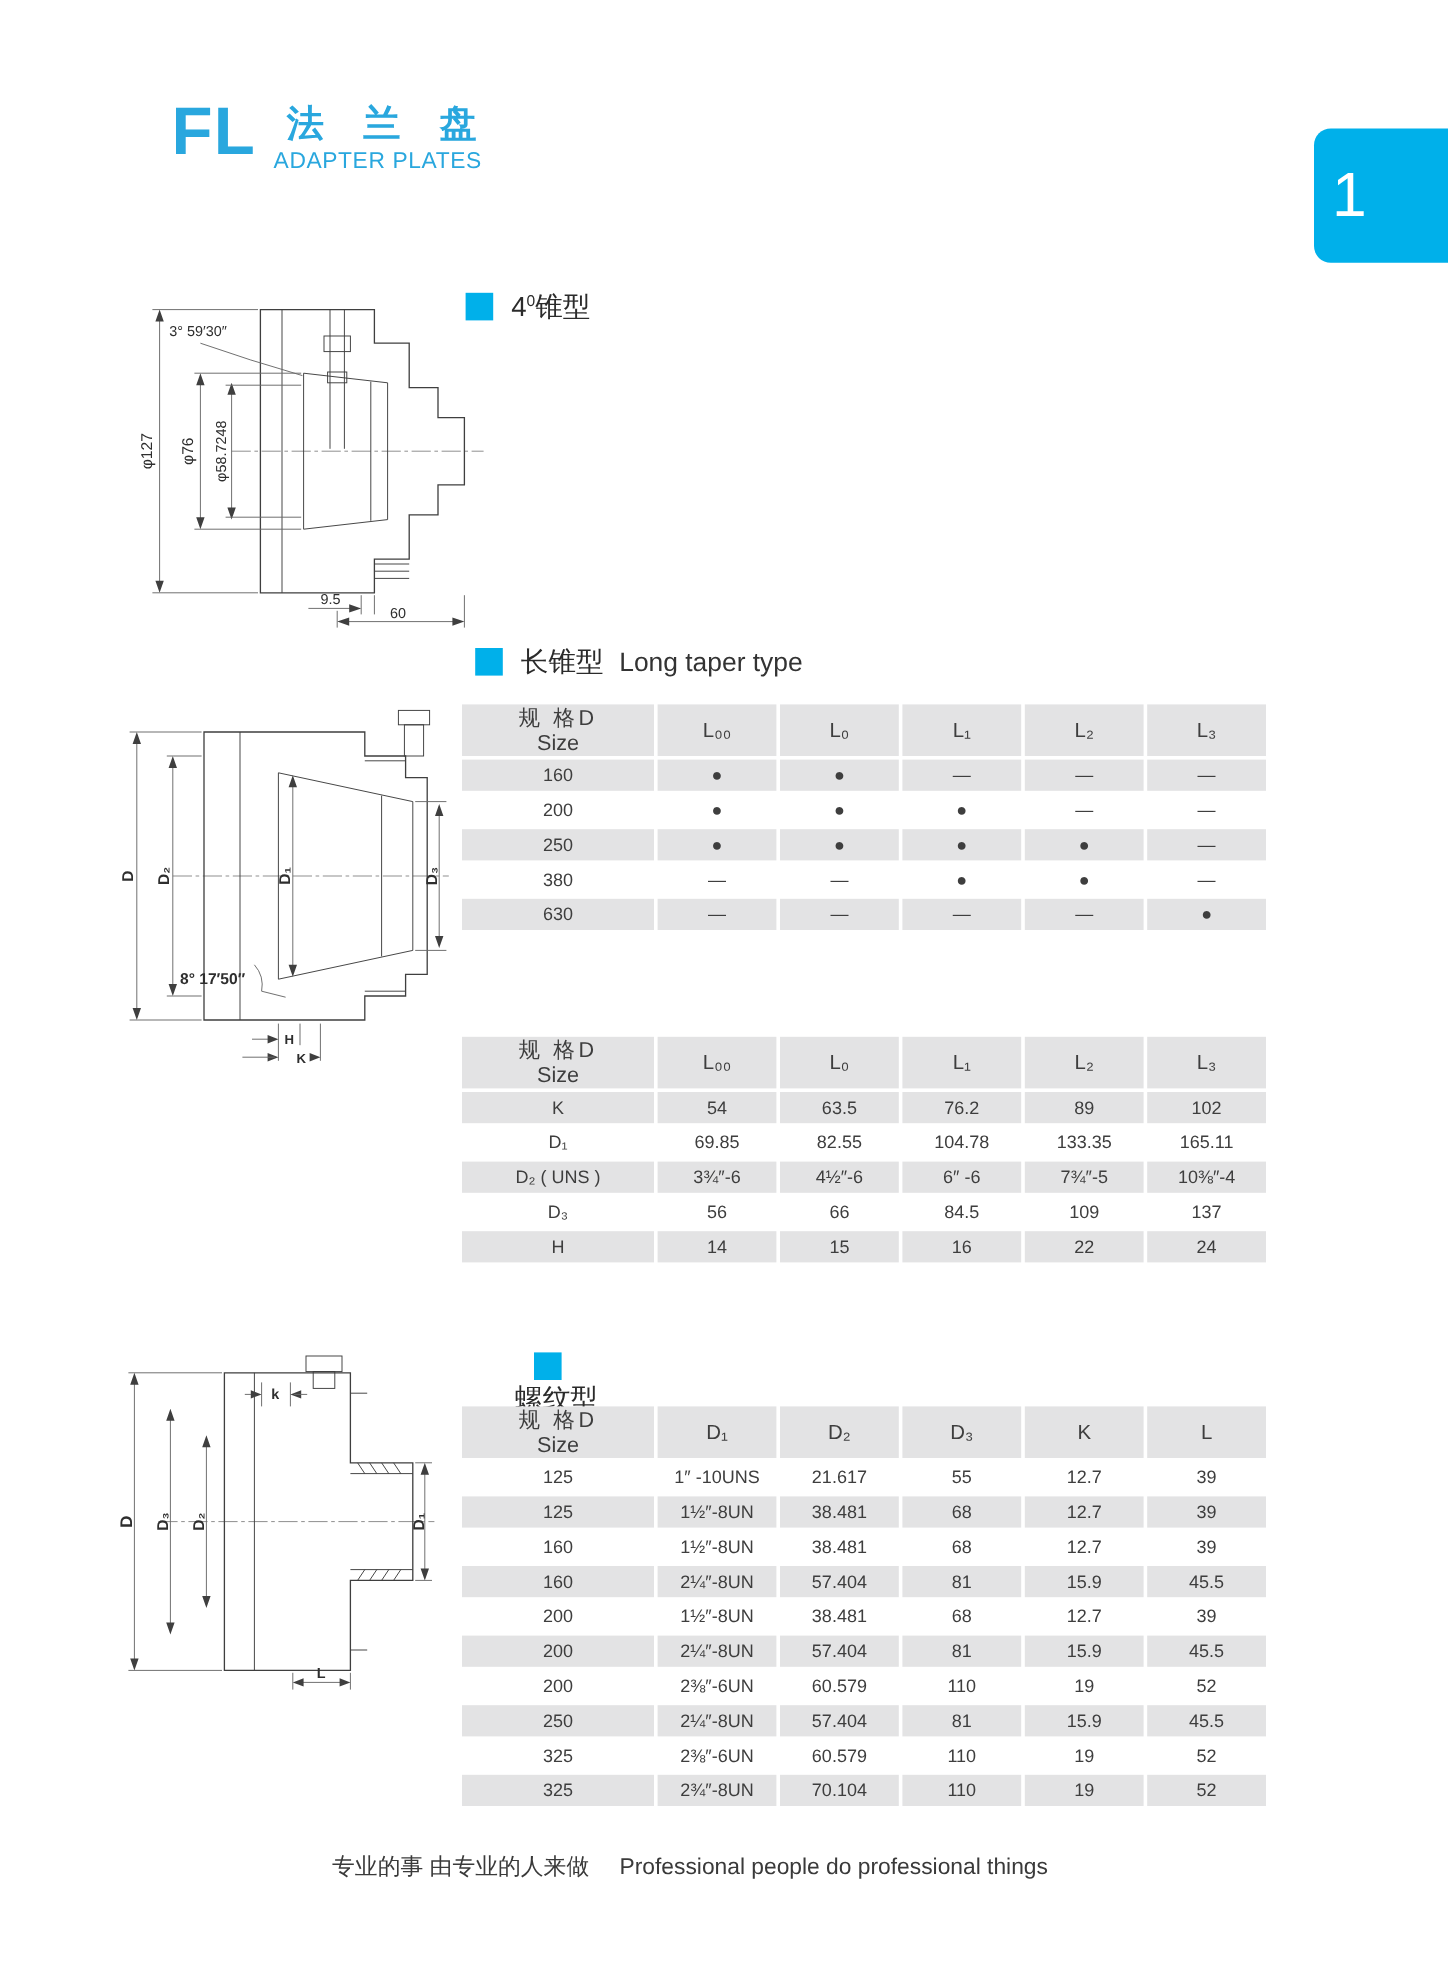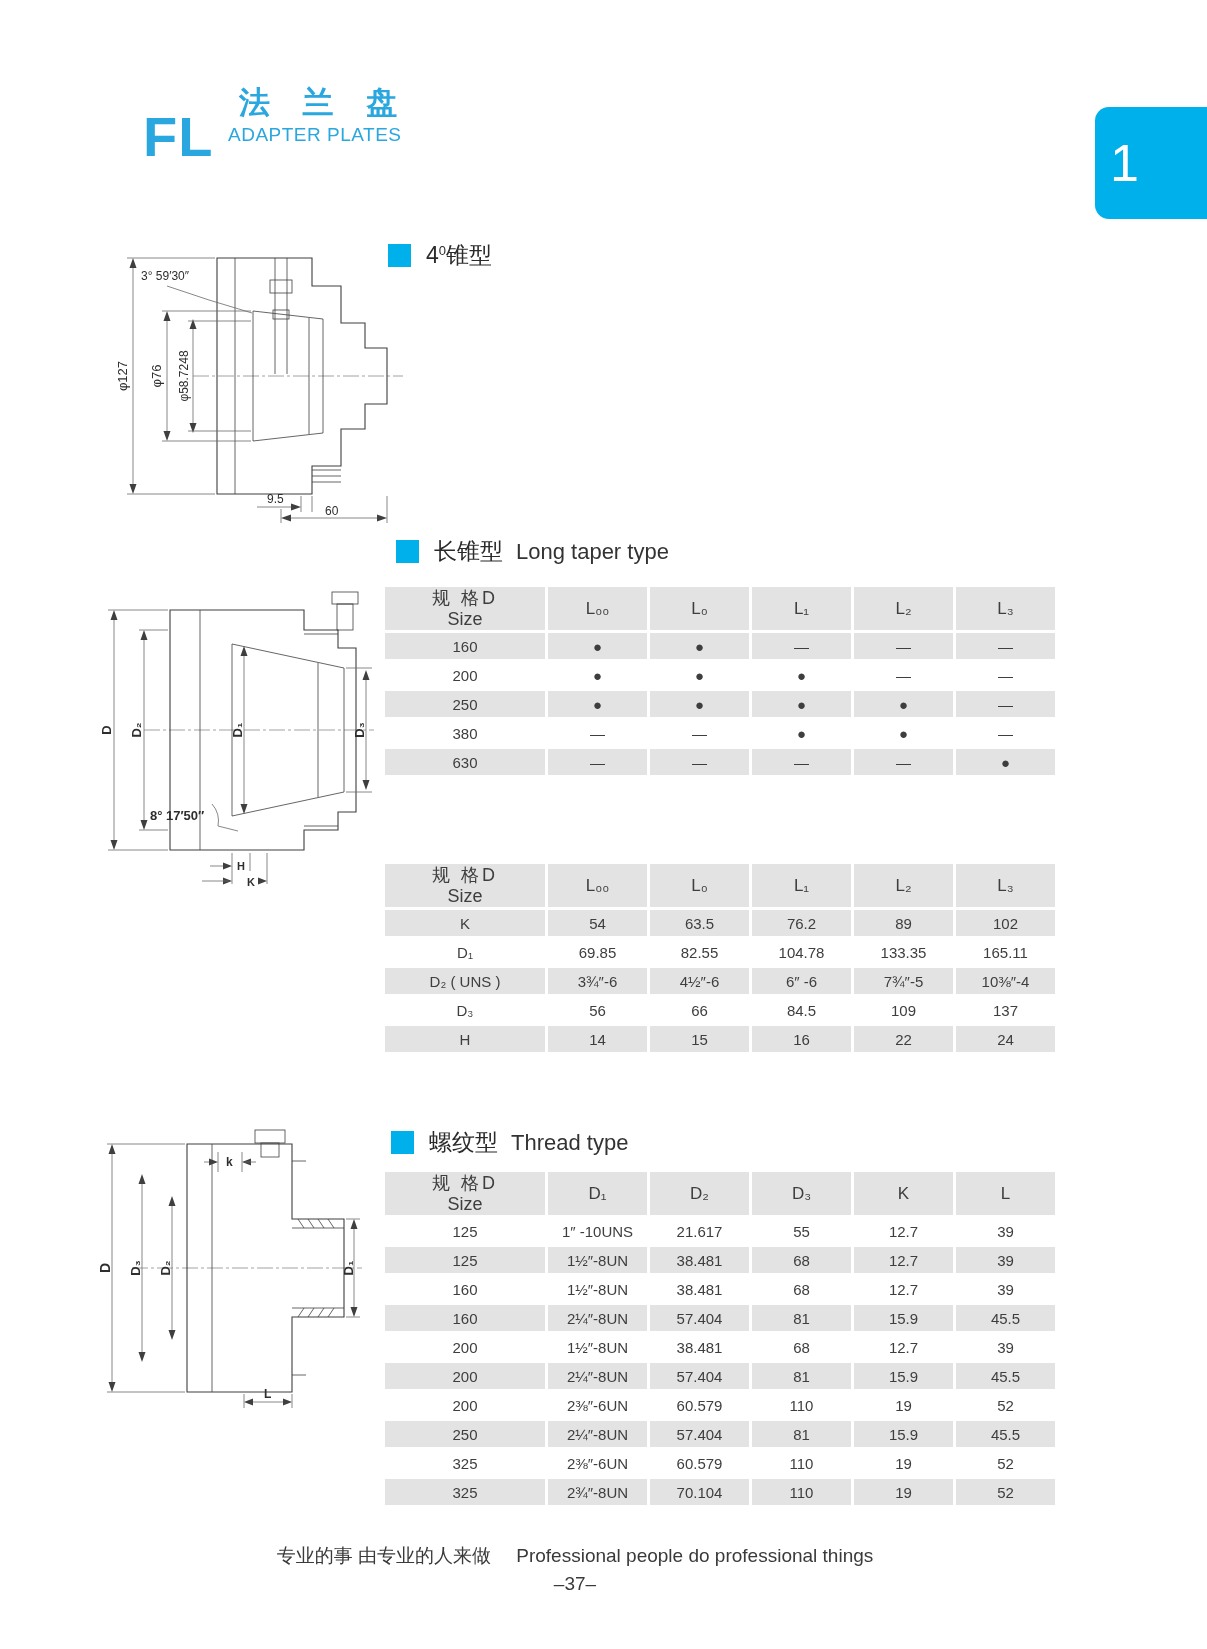--- a/index.html
+++ b/index.html
@@ -9,21 +9,21 @@
     --text:#3E3E3E;
     --line:#3f3f3f;
     --dimline:#6a6a6a;
   }
   html,body{margin:0;padding:0;background:#fff;}
   body{font-family:"Liberation Sans","DejaVu Sans",sans-serif;color:var(--text);}
   .page{position:relative;width:1207px;height:1649px;background:#fff;overflow:hidden;}
   .abs{position:absolute;}
 
   
-  .brand-code{left:143px;top:76px;font-size:56px;font-weight:bold;color:var(--brand);letter-spacing:1px;margin-top:28px;}
+  .brand-code{left:143px;top:76px;font-size:56px;font-weight:bold;color:var(--brand);letter-spacing:1px;}
   .title-cn{left:239px;top:82px;font-size:31px;color:var(--brand);letter-spacing:12px;font-weight:bold;text-align:center;}
   .title-en{left:228px;top:124px;font-size:19px;color:var(--brand);letter-spacing:0.5px;}
   .side-tab{right:0;top:107px;width:112px;height:112px;background:var(--accent);
     border-radius:14px 0 0 14px;color:#fff;font-size:52px;
     display:flex;align-items:center;padding-left:15px;box-sizing:border-box;}
 
   
   .sec{display:flex;align-items:center;}
   .sq{width:23px;height:23px;background:var(--accent);flex:0 0 auto;}
   .sec-cn{margin-left:15px;font-size:23px;color:#2b2b2b;}
@@ -292,21 +292,21 @@
           <td>H</td>
           <td>14</td>
           <td>15</td>
           <td>16</td>
           <td>22</td>
           <td>24</td>
         </tr>
       </tbody>
   </table>
 
-  <div class="abs sec" style="left:391px;top:1127px;">
+  <div class="abs sec" style="left:391px;top:1127px;flex-direction:column;">
     <span class="sq"></span>
     <span class="sec-cn">螺纹型</span>
     <span class="sec-en">Thread type</span>
   </div>
 
   <svg class="abs" style="left:92px;top:1116px;" width="275" height="300" viewBox="0 0 275 300">
     <g>
       <line class="cl" x1="40" y1="152" x2="270" y2="152"></line>
     </g>
     <g>
@@ -452,15 +452,14 @@
           <td>19</td>
           <td>52</td>
         </tr>
       </tbody>
   </table>
 
   <div class="abs footer">
     <span>专业的事  由专业的人来做</span>
     <span class="footer-en">Professional people do professional things</span>
   </div>
-  <div class="abs pagenum">–37–</div>
 
 </div>
 
 </body></html>

